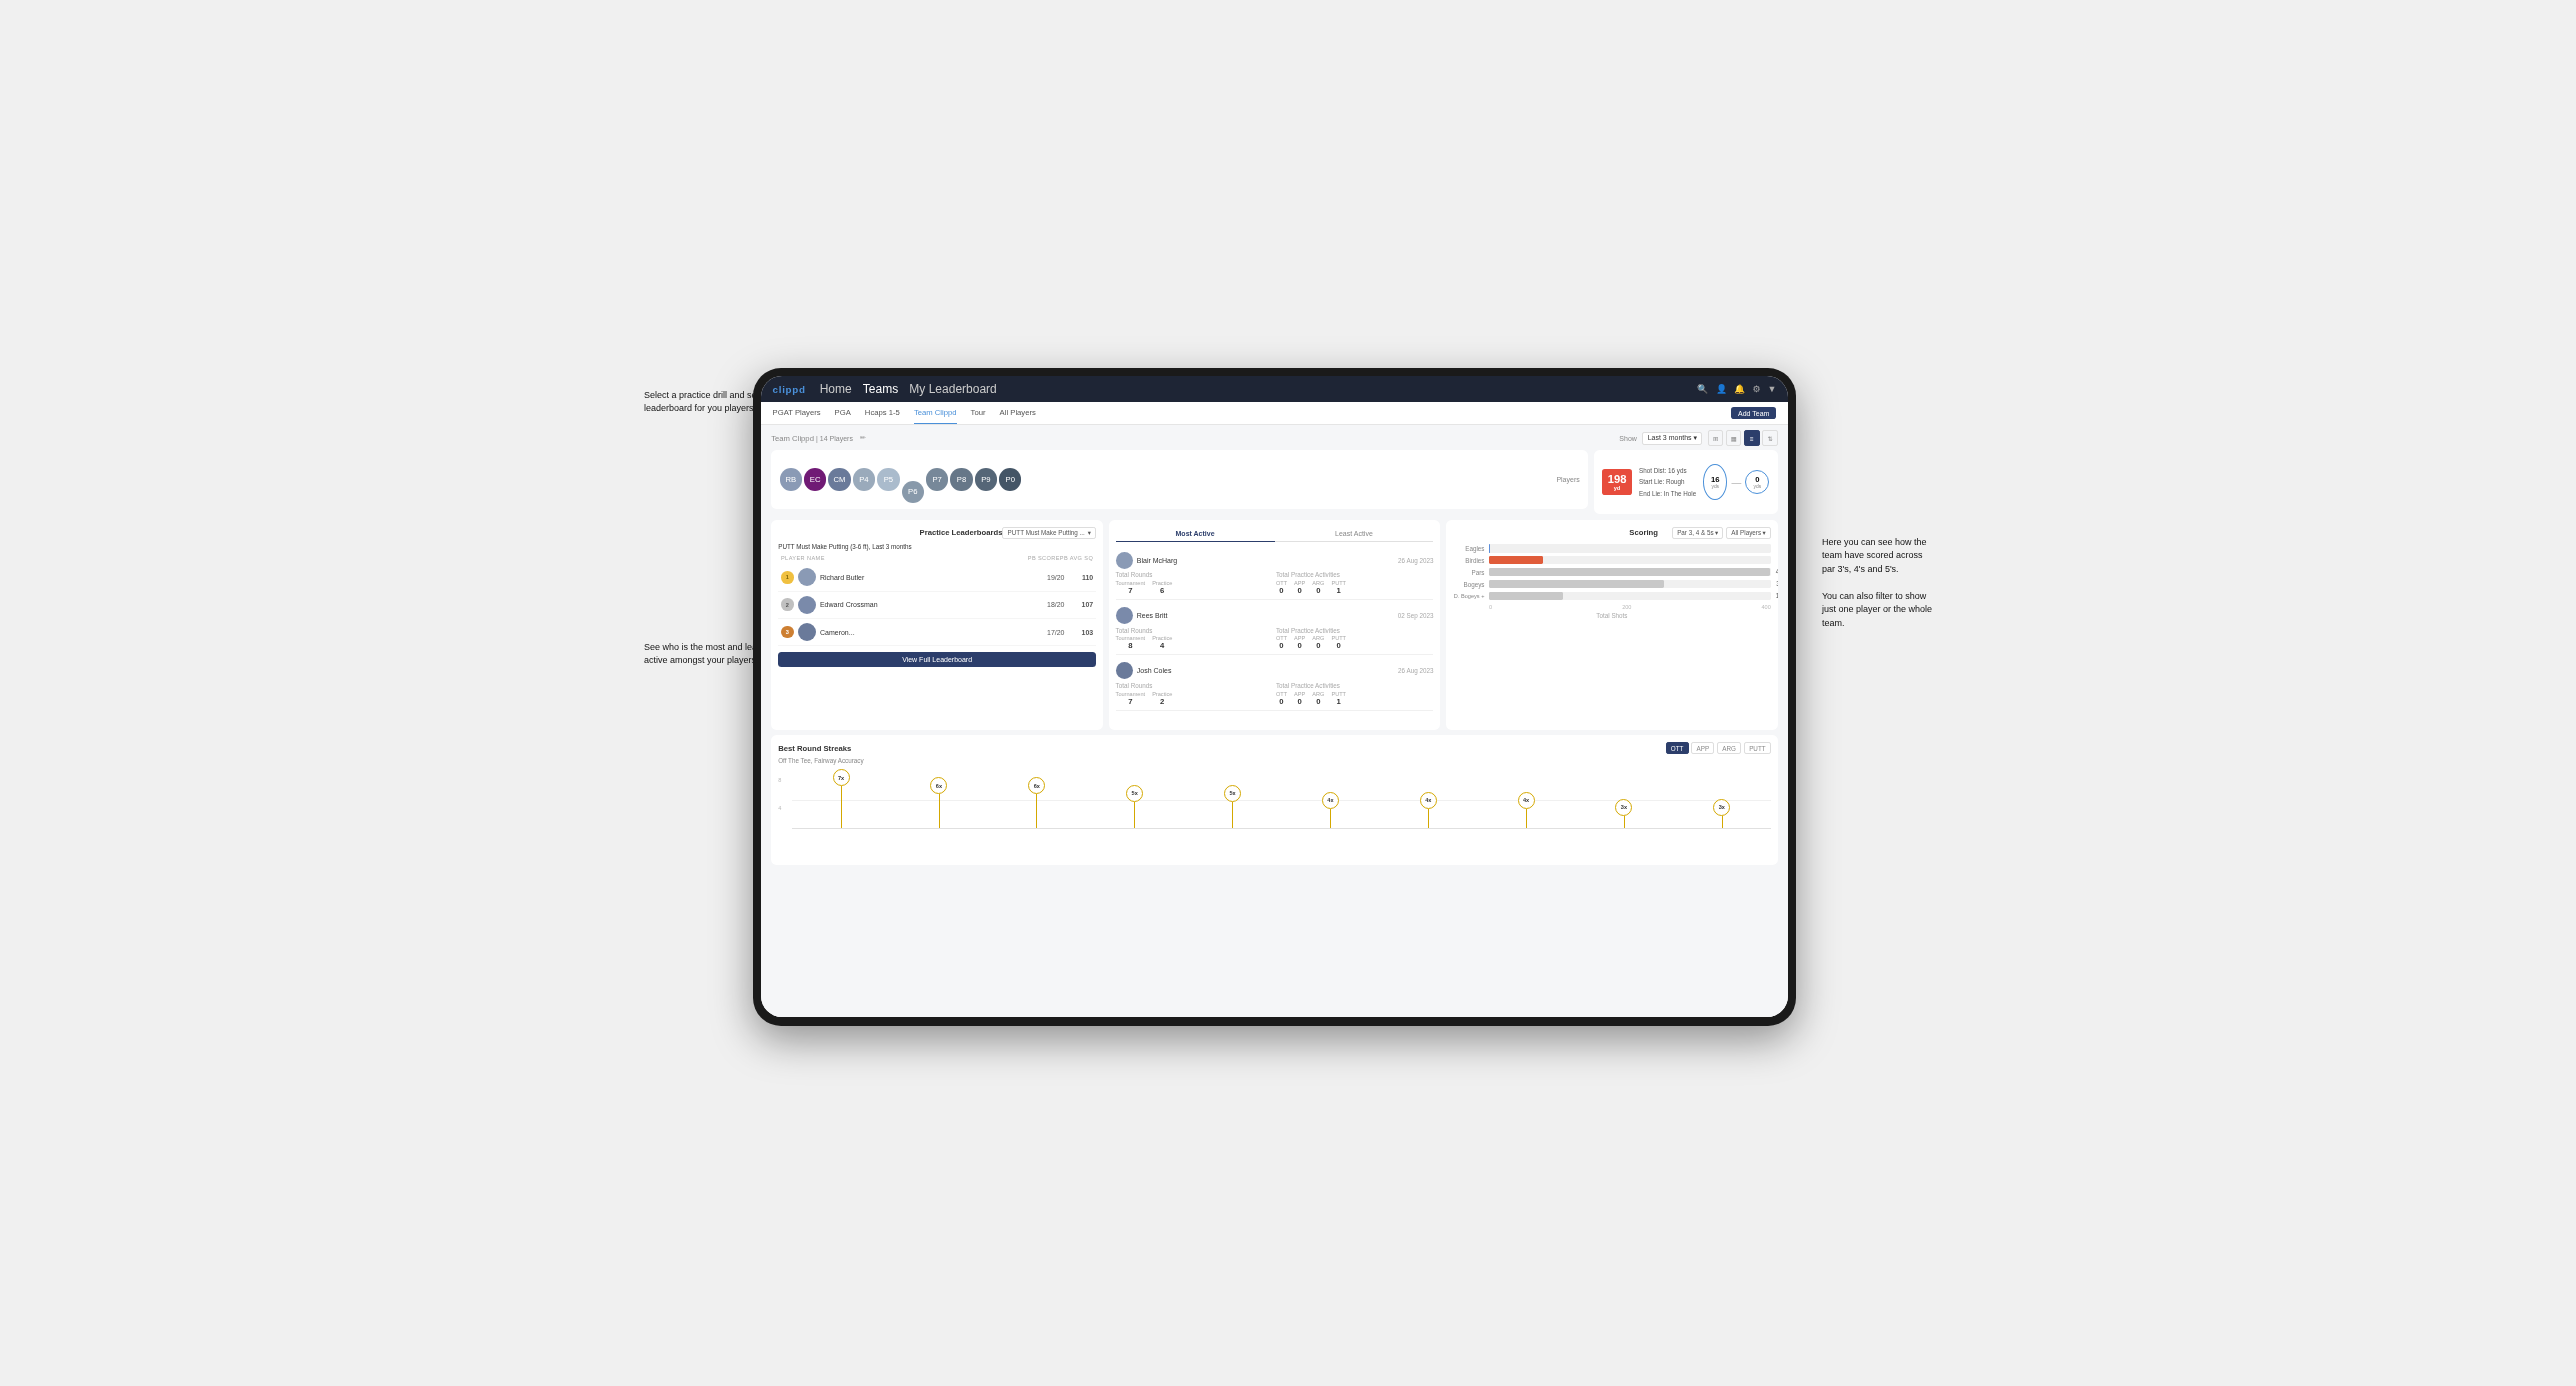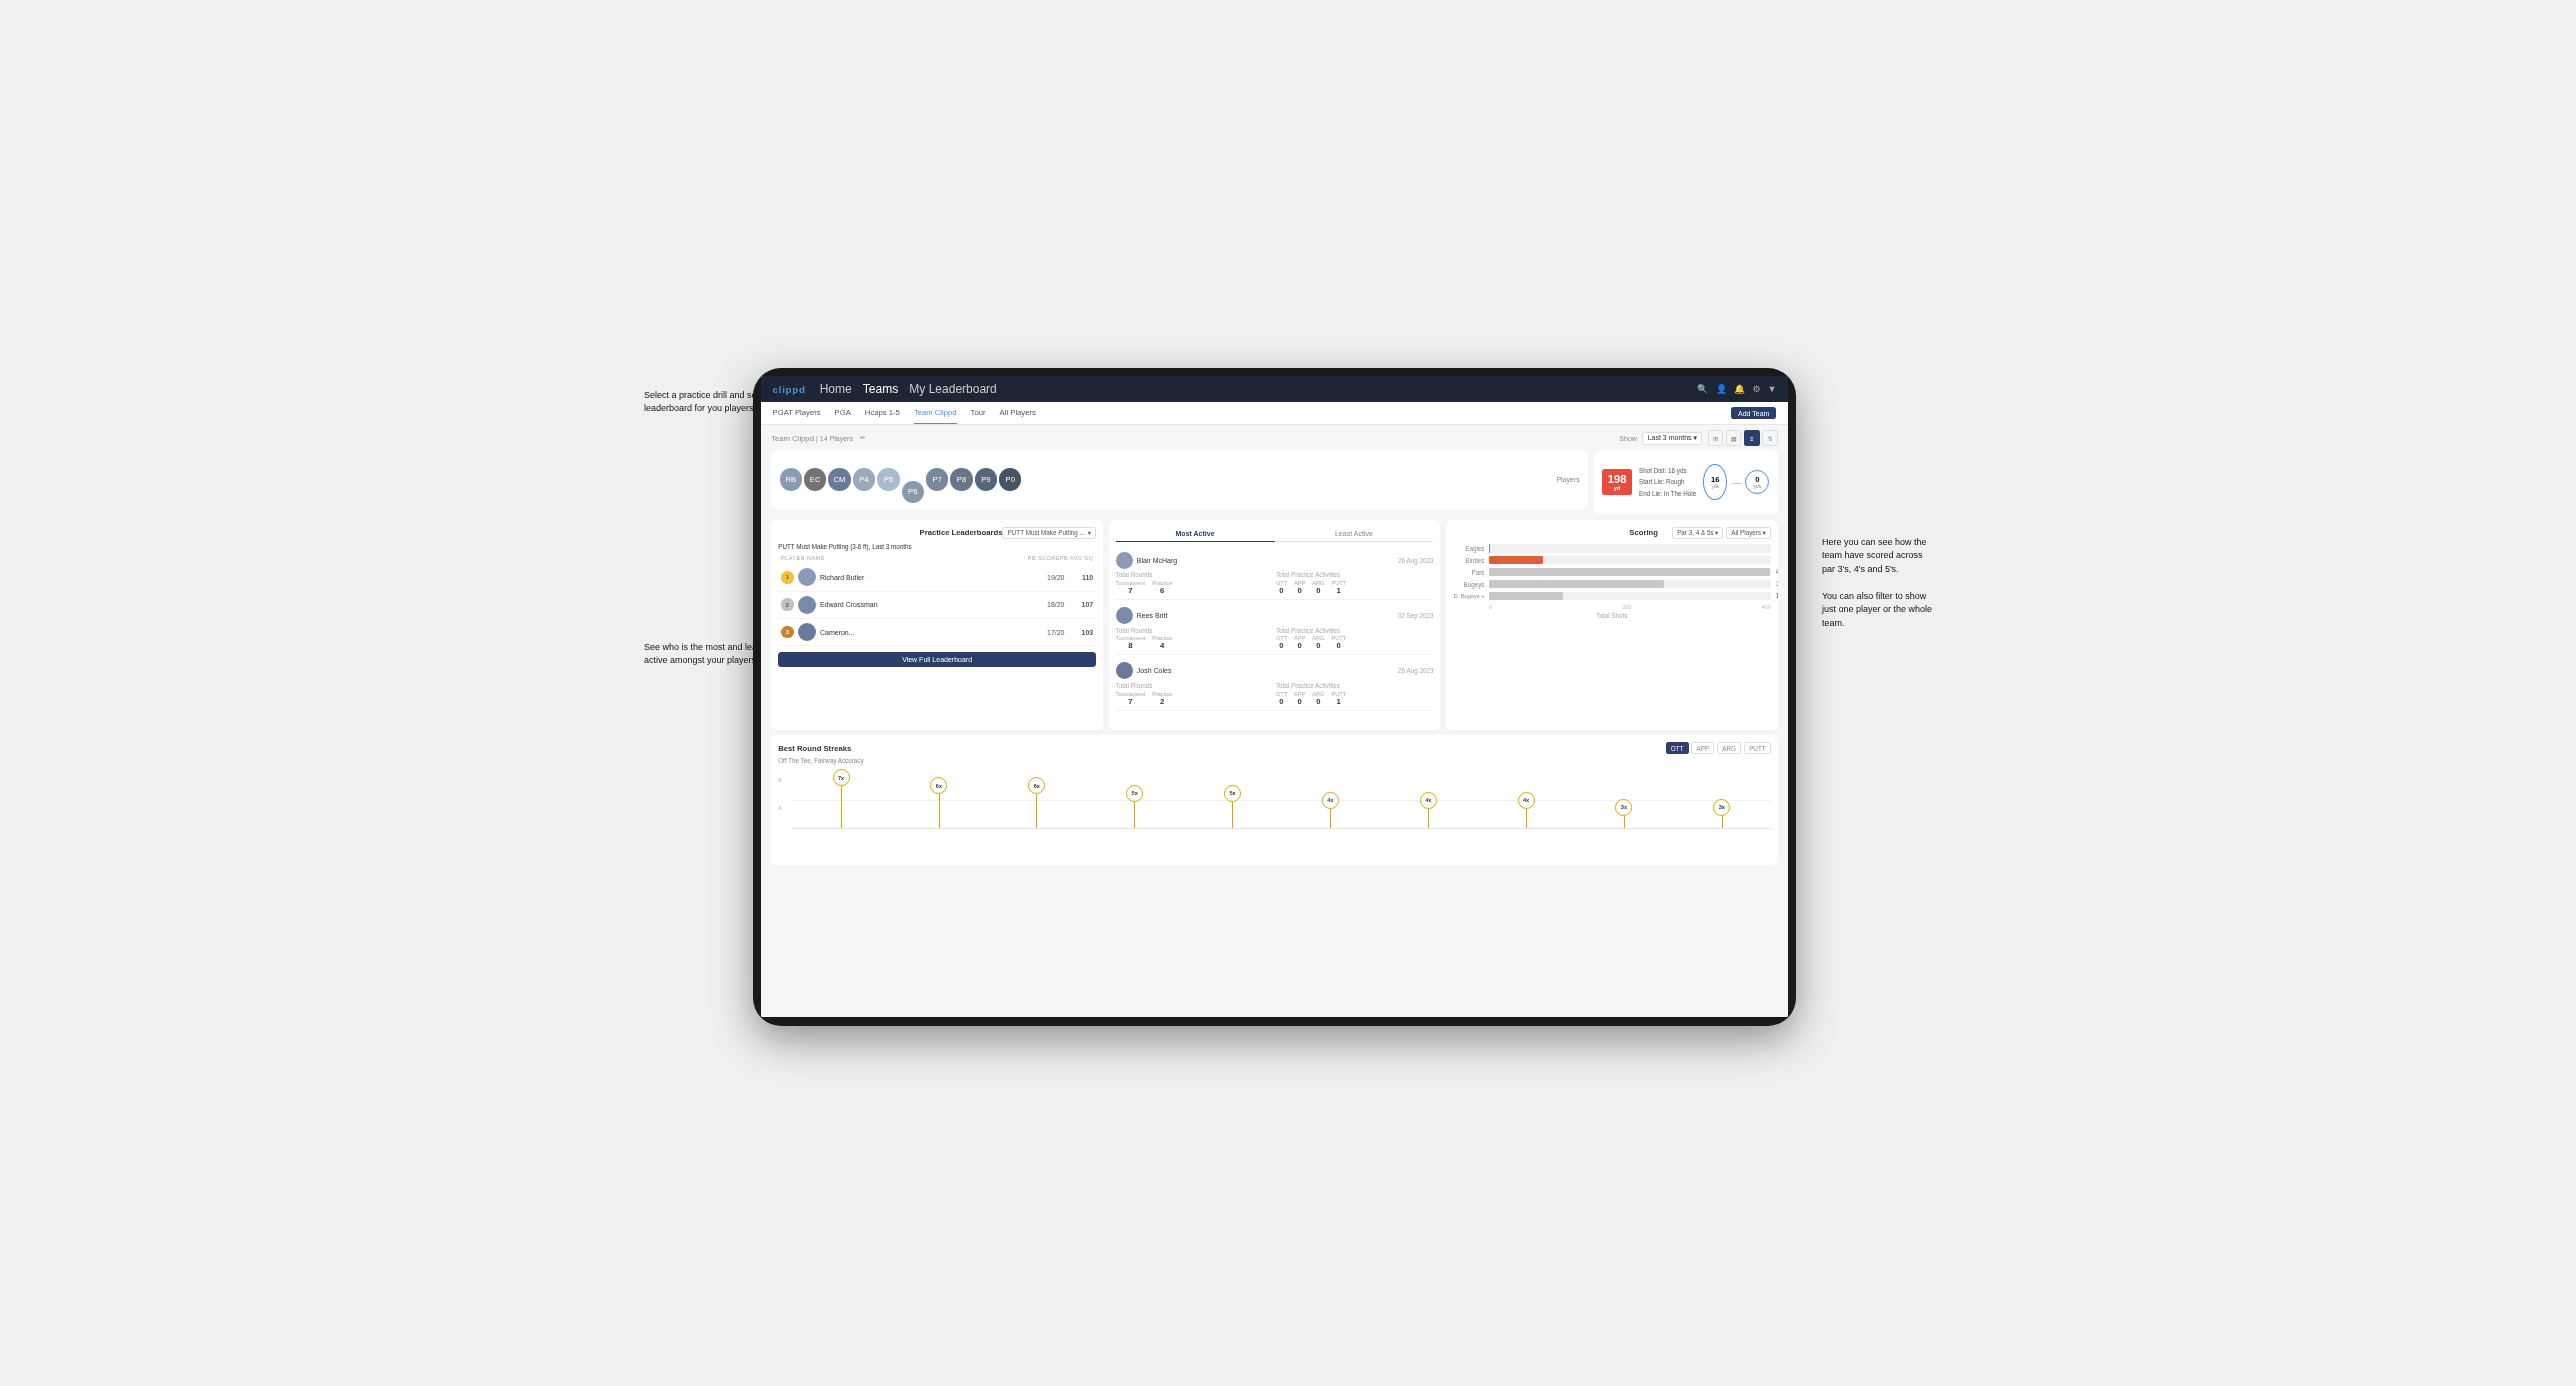--- a/index.html
+++ b/index.html
@@ -49,21 +49,21 @@
       overflow: hidden;
     }
 
     .tablet-screen {
       position: absolute;
       left: 8.4px;
       top: 8.4px;
       right: 8.4px;
       bottom: 8.4px;
       background: #fff;
-      border-radius: 2px;
+      border-radius: 21px;
       overflow: hidden;
     }
 
     
     .navbar {
       background: #1e2535;
       height: 26.6px;
       display: flex;
       align-items: center;
       padding: 0 11.2px;
@@ -528,21 +528,21 @@
               <div class="view-icon">▦</div>
               <div class="view-icon active">≡</div>
               <div class="view-icon">⇅</div>
             </div>
           </div>
         </div>
 
         <div style="display:flex;gap:5.6px;margin-bottom:5.6px;">
           <div class="players-row" style="flex:1;">
             <div class="player-avatar" style="background:#8a9ab5;">RB</div>
-            <div class="player-avatar" style="background:#737373;">EC</div>
+            <div class="player-avatar" style="background:#701a75;">EC</div>
             <div class="player-avatar" style="background:#6a7a9a;">CM</div>
             <div class="player-avatar" style="background:#9aaabb;">P4</div>
             <div class="player-avatar" style="background:#aabbcc;">P5</div>
             <div class="player-avatar" style="background:#8899aa;margin-top:25px;">P6</div>
             <div class="player-avatar" style="background:#778899;">P7</div>
             <div class="player-avatar" style="background:#667788;">P8</div>
             <div class="player-avatar" style="background:#556677;">P9</div>
             <div class="player-avatar" style="background:#445566;">P0</div>
             <span class="players-label">Players</span>
           </div>

